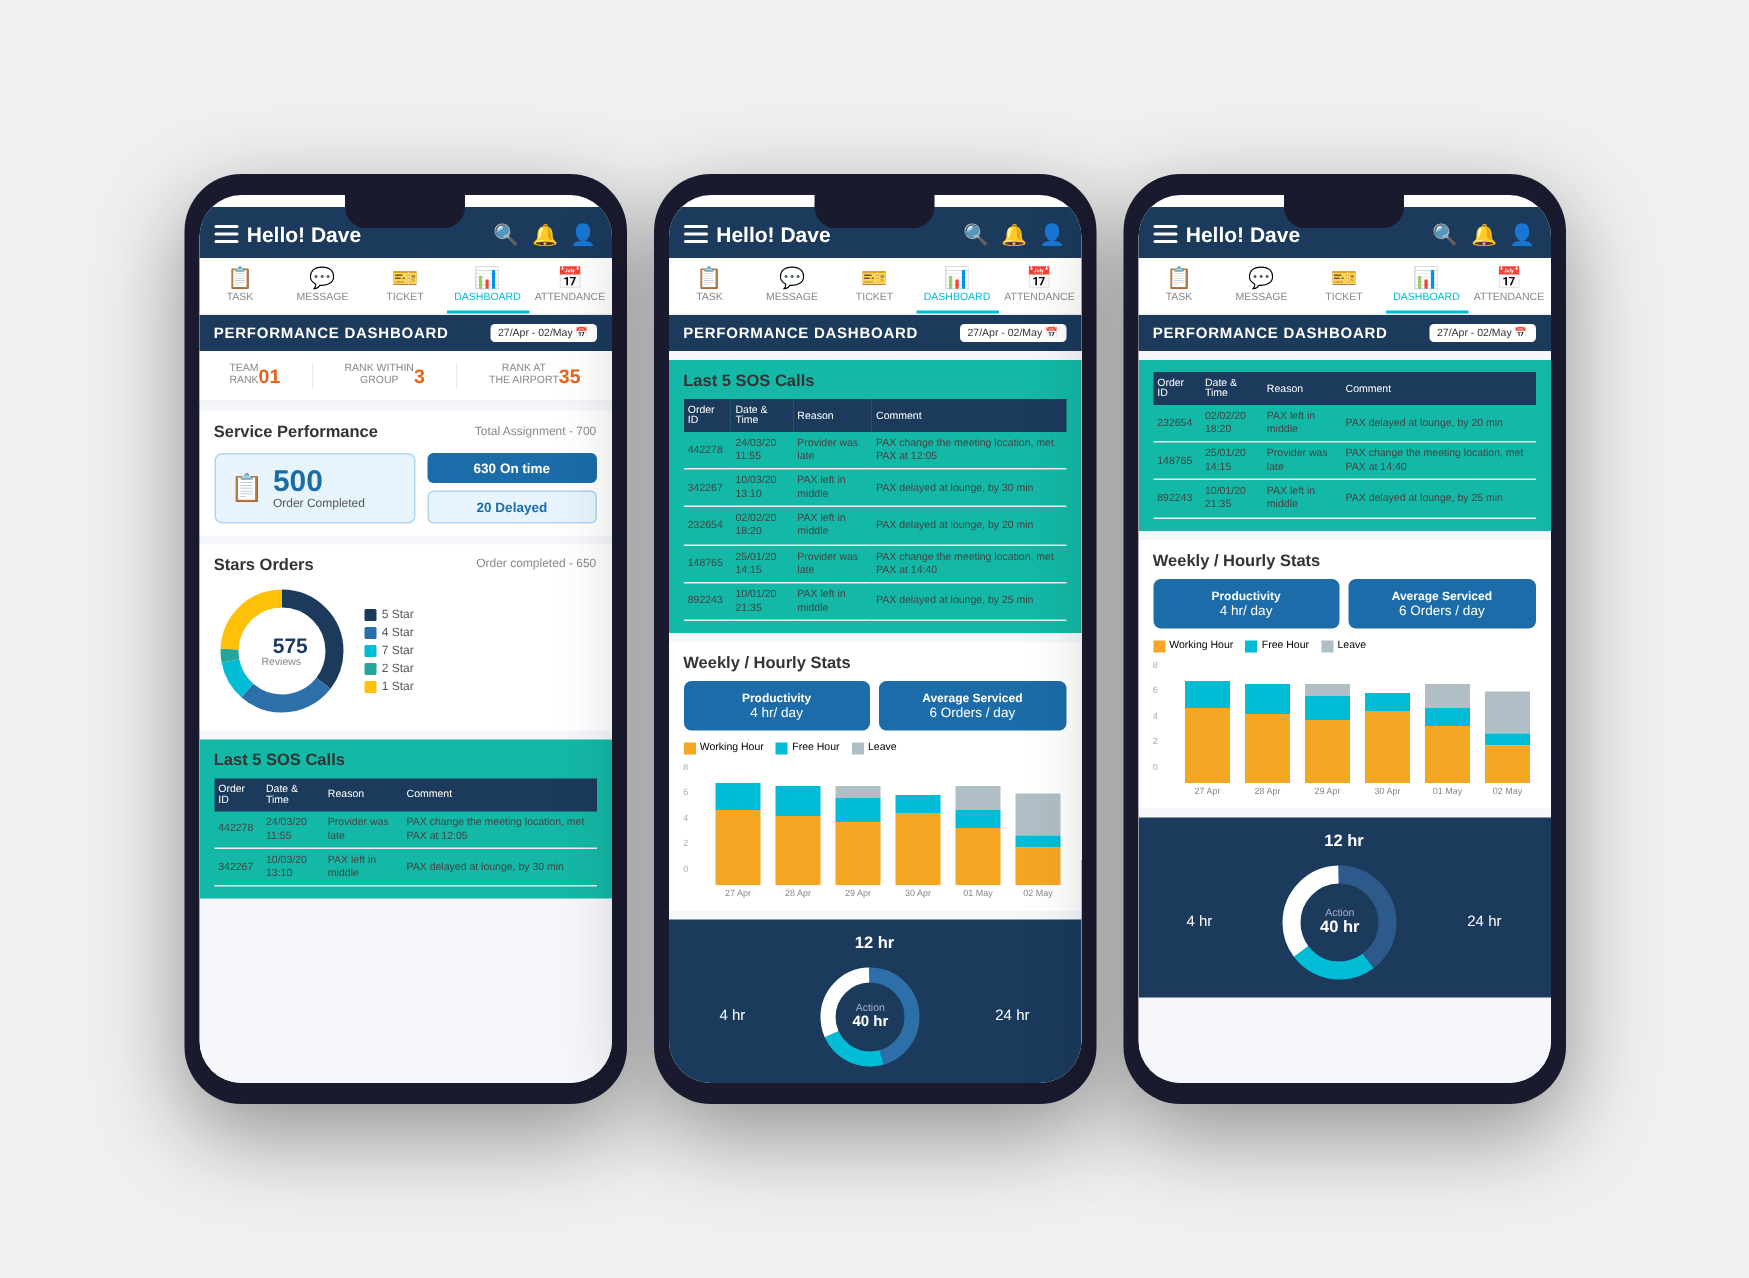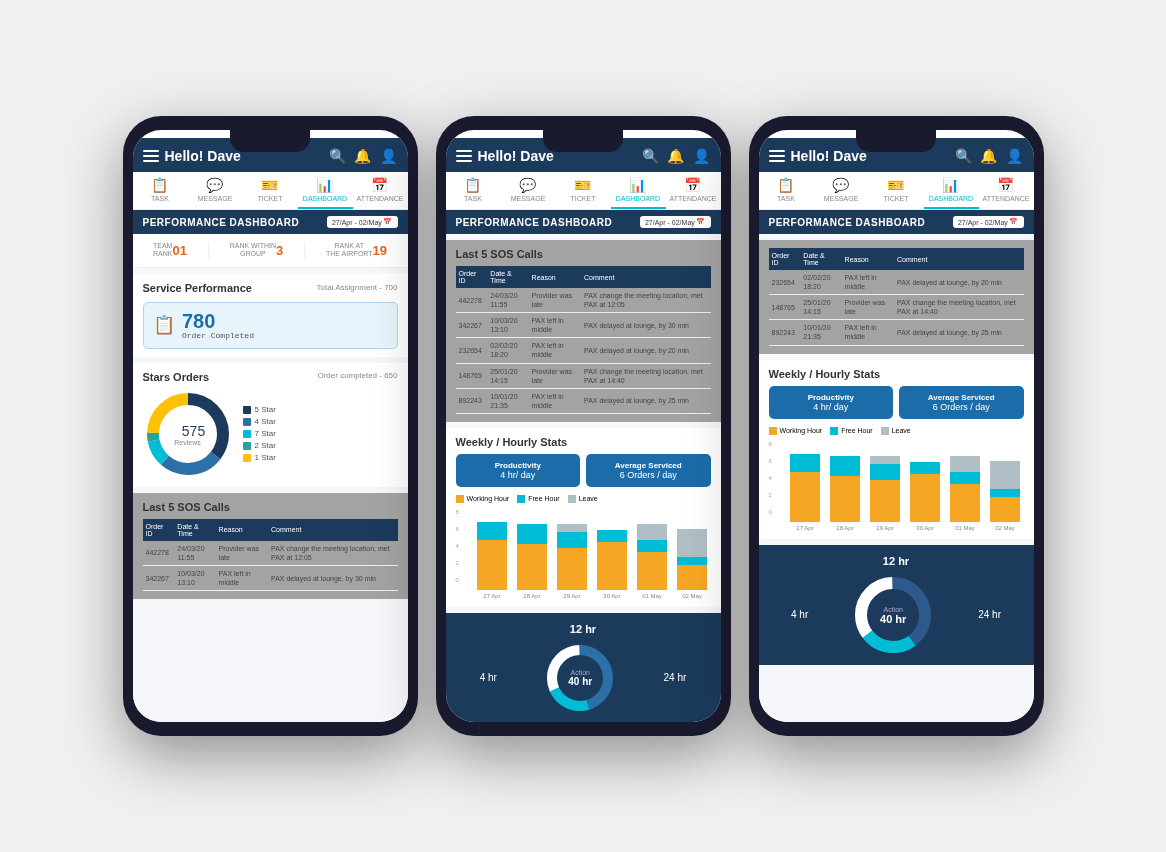--- a/index.html
+++ b/index.html
@@ -244,21 +244,20 @@
     }
     .order-number {
       font-size: 20px;
       font-weight: bold;
       color: #1b6ca8;
       line-height: 1;
     }
     .order-label {
       font-size: 8px;
       color: #555;
-      font-family: Liberation Mono, monospace;
     }
     .perf-buttons {
       display: flex;
       flex-direction: column;
       gap: 5px;
       flex: 1;
     }
     .perf-btn {
       padding: 5px 8px;
       border-radius: 4px;
@@ -301,21 +300,21 @@
     }
     .donut-center {
       position: absolute;
       top: 50%;
       left: 50%;
       transform: translate(-50%, -50%);
       text-align: center;
     }
     .donut-center .reviews-num {
       font-size: 14px;
-      font-weight: normal;
+      font-weight: bold;
       color: #1b3a5c;
       margin-left: 12px;
     }
     .donut-center .reviews-label {
       font-size: 7px;
       color: #888;
     }
 
     .stars-legend {
       display: flex;
@@ -331,21 +330,21 @@
     }
     .legend-dot {
       width: 8px;
       height: 8px;
       border-radius: 1px;
       flex-shrink: 0;
     }
 
     
     .sos-section {
-      background: #a3a3a3;
+      background: #14b8a6;
       margin-top: 6px;
       padding: 8px 10px;
     }
     .sos-title {
       font-size: 11px;
       font-weight: bold;
       color: #333;
       margin-bottom: 6px;
     }
     table {
@@ -520,36 +519,40 @@
             <div class="rank-value">01</div>
           </div>
           <div style="width:1px;background:#eee;"></div>
           <div class="rank-item">
             <div class="rank-label">RANK WITHIN<br>GROUP</div>
             <div class="rank-value">3</div>
           </div>
           <div style="width:1px;background:#eee;"></div>
           <div class="rank-item">
             <div class="rank-label">RANK AT<br>THE AIRPORT</div>
-            <div class="rank-value">19</div>
+            <div class="rank-value">35</div>
           </div>
         </div>
 
         <div class="section">
           <div class="section-header">
             <span class="section-title">Service Performance</span>
             <span class="section-sub">Total Assignment - 700</span>
           </div>
           <div class="service-perf">
             <div class="order-box">
               <div class="order-icon">📋</div>
               <div>
-                <div class="order-number">780</div>
+                <div class="order-number">500</div>
                 <div class="order-label">Order Completed</div>
               </div>
+            </div>
+            <div class="perf-buttons">
+              <div class="perf-btn btn-ontime">630 On time</div>
+              <div class="perf-btn btn-delayed">20 Delayed</div>
             </div>
           </div>
         </div>
 
         <div class="stars-section">
           <div class="stars-header">
             <span class="section-title">Stars Orders</span>
             <span class="section-sub">Order completed - 650</span>
           </div>
           <div class="stars-content">

